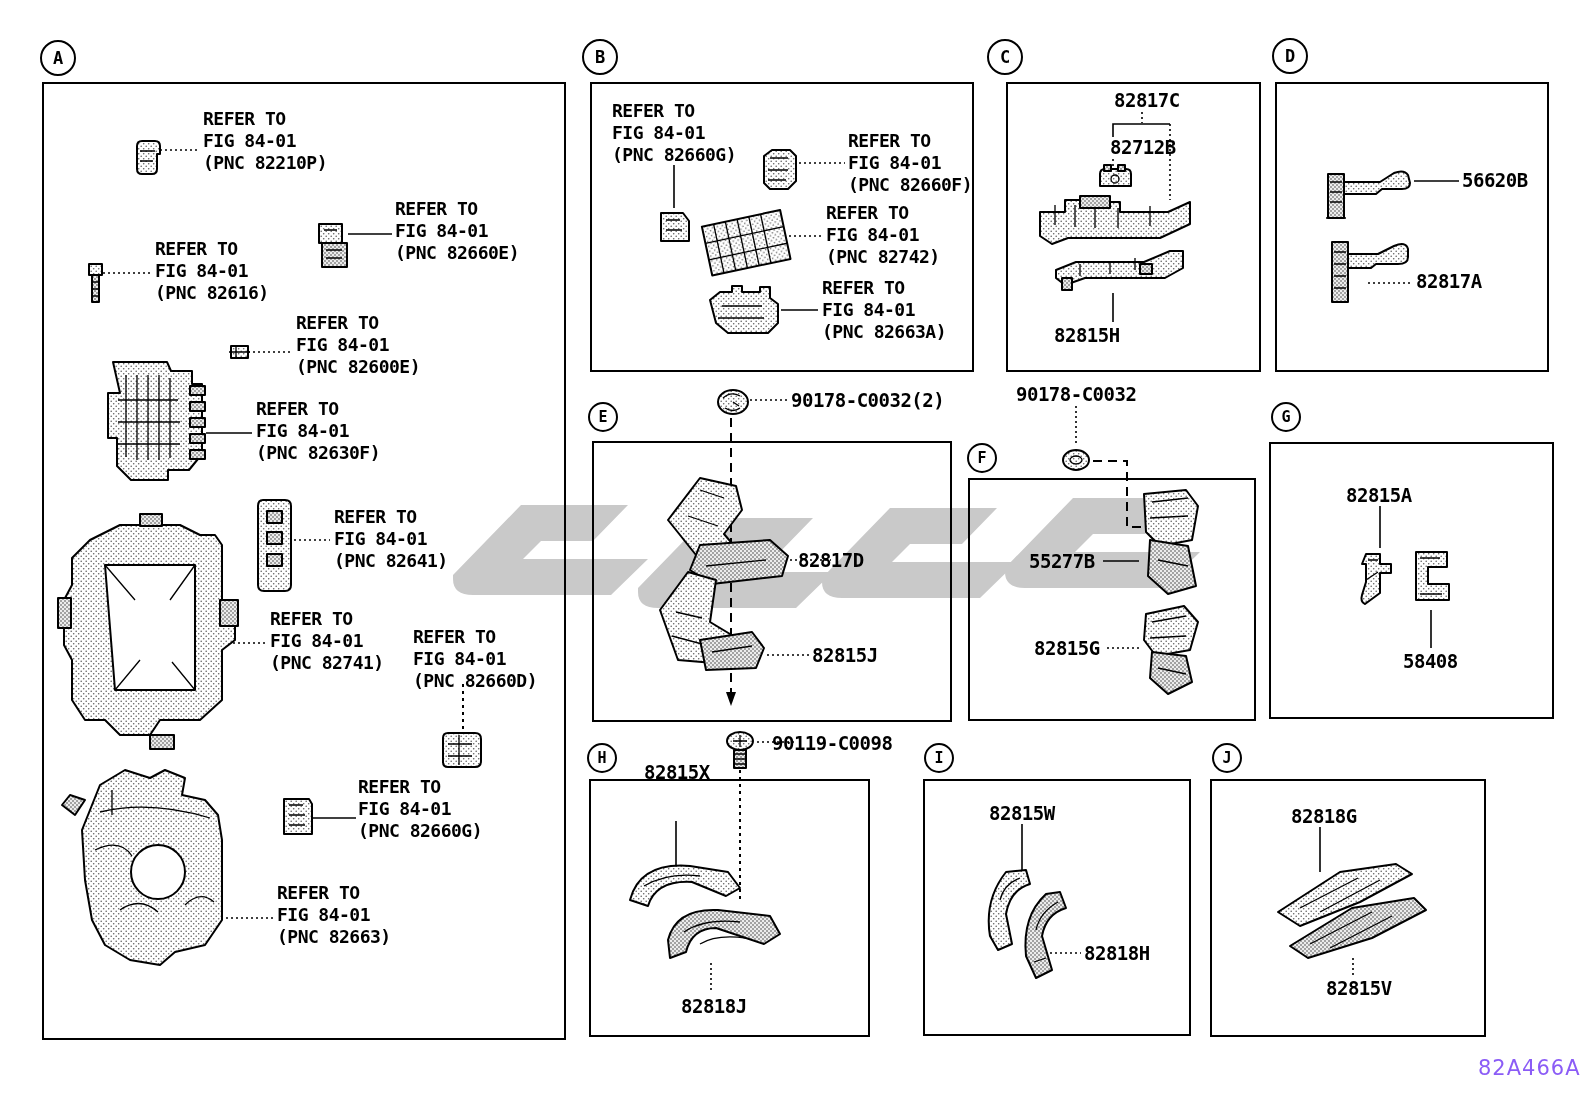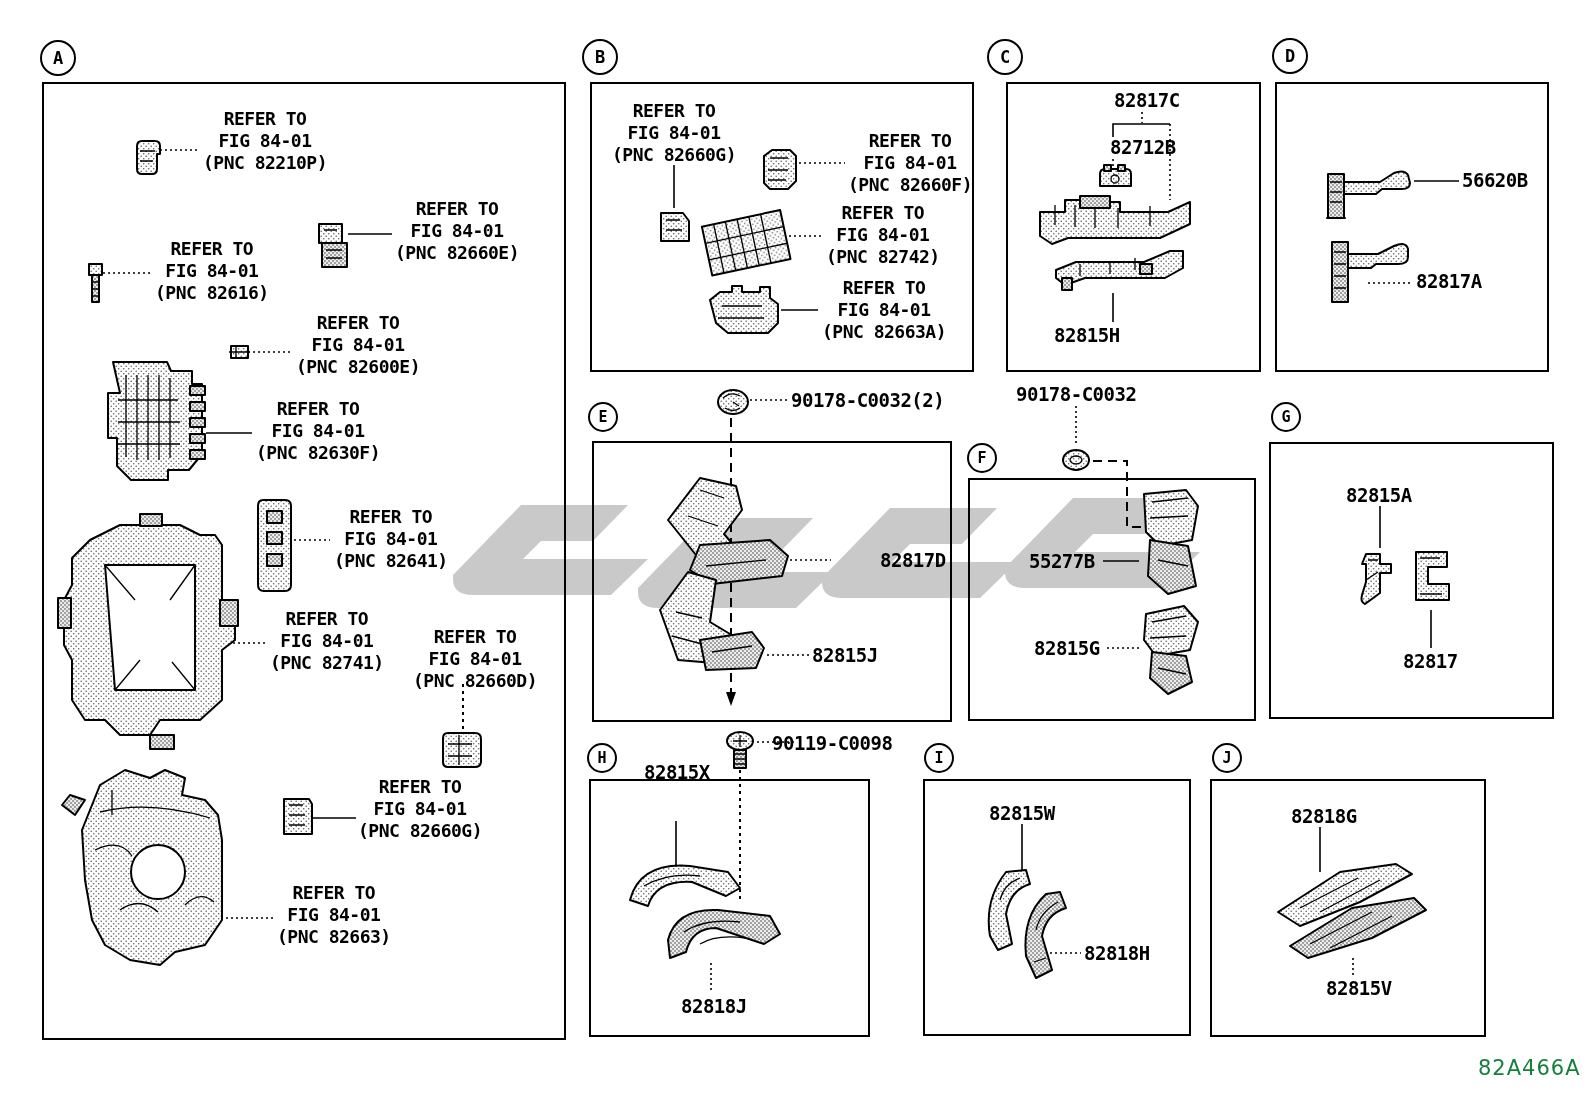--- a/index.html
+++ b/index.html
@@ -6,24 +6,24 @@
   .wrap{position:relative;width:1592px;height:1099px;background:#fff;overflow:hidden;
         font-family:"DejaVu Sans Mono",monospace;color:#000;}
   .layer-svg{position:absolute;left:0;top:0;}
   .sbox{position:absolute;border:2px solid #000;background:transparent;}
   .badge{position:absolute;border:2px solid #000;border-radius:50%;background:#fff;
          display:flex;align-items:center;justify-content:center;
          font:bold 17px "DejaVu Sans Mono",monospace;}
   .badge.lg{width:32px;height:32px;}
   .badge.sm{width:26px;height:26px;font-size:15px;}
   .note{position:absolute;font:bold 18px/22px "DejaVu Sans Mono",monospace;
-        letter-spacing:-0.5px;white-space:nowrap;text-align:center;}
+        letter-spacing:-0.5px;white-space:nowrap;}
   .pn{position:absolute;font:bold 19px/20px "DejaVu Sans Mono",monospace;
       letter-spacing:-0.5px;white-space:nowrap;}
-  .footer-code{position:absolute;font:21px "DejaVu Sans",sans-serif;color:#15803d;
+  .footer-code{position:absolute;font:21px "DejaVu Sans",sans-serif;color:#8b5cf6;
       letter-spacing:1px;}
   .part{fill:url(#st);stroke:#000;stroke-width:2;stroke-linejoin:round;}
   .part2{fill:url(#st2);stroke:#000;stroke-width:2;stroke-linejoin:round;}
   .dl{stroke:#000;stroke-width:1.3;fill:none;}
   .ld{stroke:#000;stroke-width:1.6;fill:none;}
   .ldd{stroke:#000;stroke-width:1.6;fill:none;stroke-dasharray:2 3;}
   .cld{stroke:#000;stroke-width:2;fill:none;stroke-dasharray:9 6;}
   .cldd{stroke:#000;stroke-width:2;fill:none;stroke-dasharray:3 4;}
   .wm{fill:#c9c9c9;}
 </style>
@@ -399,29 +399,29 @@
 </div>
 
 <div class="pn" style="left:1114px;top:90px">82817C</div>
 <div class="pn" style="left:1110px;top:137px">82712B</div>
 <div class="pn" style="left:1054px;top:325px">82815H</div>
 
 <div class="pn" style="left:1462px;top:170px">56620B</div>
 <div class="pn" style="left:1416px;top:271px">82817A</div>
 
 <div class="pn" style="left:791px;top:390px">90178-C0032(2)</div>
-<div class="pn" style="left:880px;top:550px">82817D</div>
+<div class="pn" style="left:798px;top:550px">82817D</div>
 <div class="pn" style="left:812px;top:645px">82815J</div>
 
 <div class="pn" style="left:1016px;top:384px">90178-C0032</div>
 <div class="pn" style="left:1029px;top:551px">55277B</div>
 <div class="pn" style="left:1034px;top:638px">82815G</div>
 
 <div class="pn" style="left:1346px;top:485px">82815A</div>
-<div class="pn" style="left:1403px;top:651px">82817</div>
+<div class="pn" style="left:1403px;top:651px">58408</div>
 
 <div class="pn" style="left:772px;top:733px">90119-C0098</div>
 <div class="pn" style="left:644px;top:762px">82815X</div>
 <div class="pn" style="left:681px;top:996px">82818J</div>
 
 <div class="pn" style="left:989px;top:803px">82815W</div>
 <div class="pn" style="left:1084px;top:943px">82818H</div>
 
 <div class="pn" style="left:1291px;top:806px">82818G</div>
 <div class="pn" style="left:1326px;top:978px">82815V</div>

